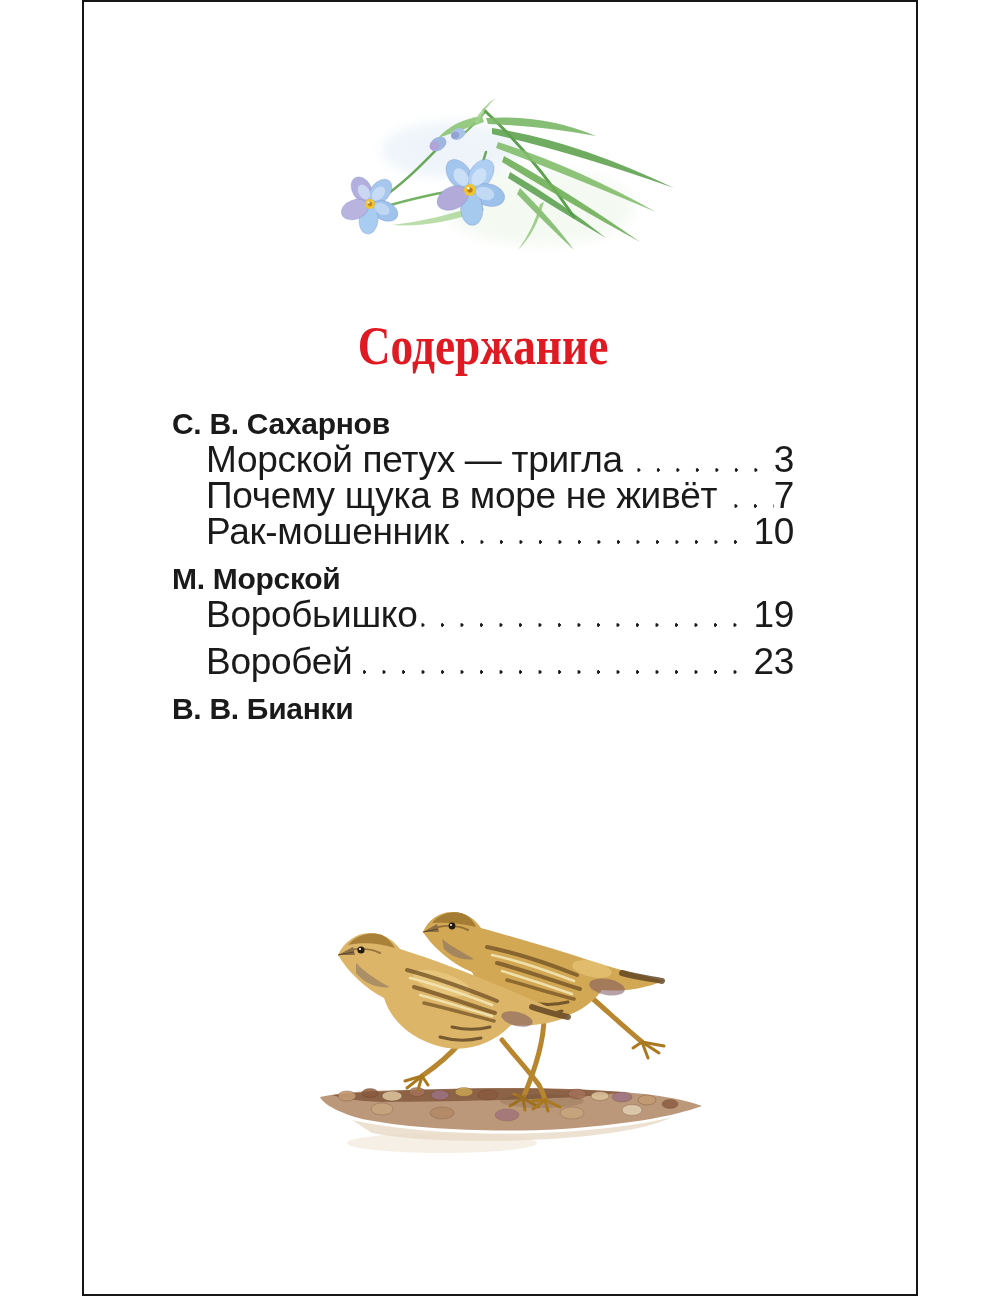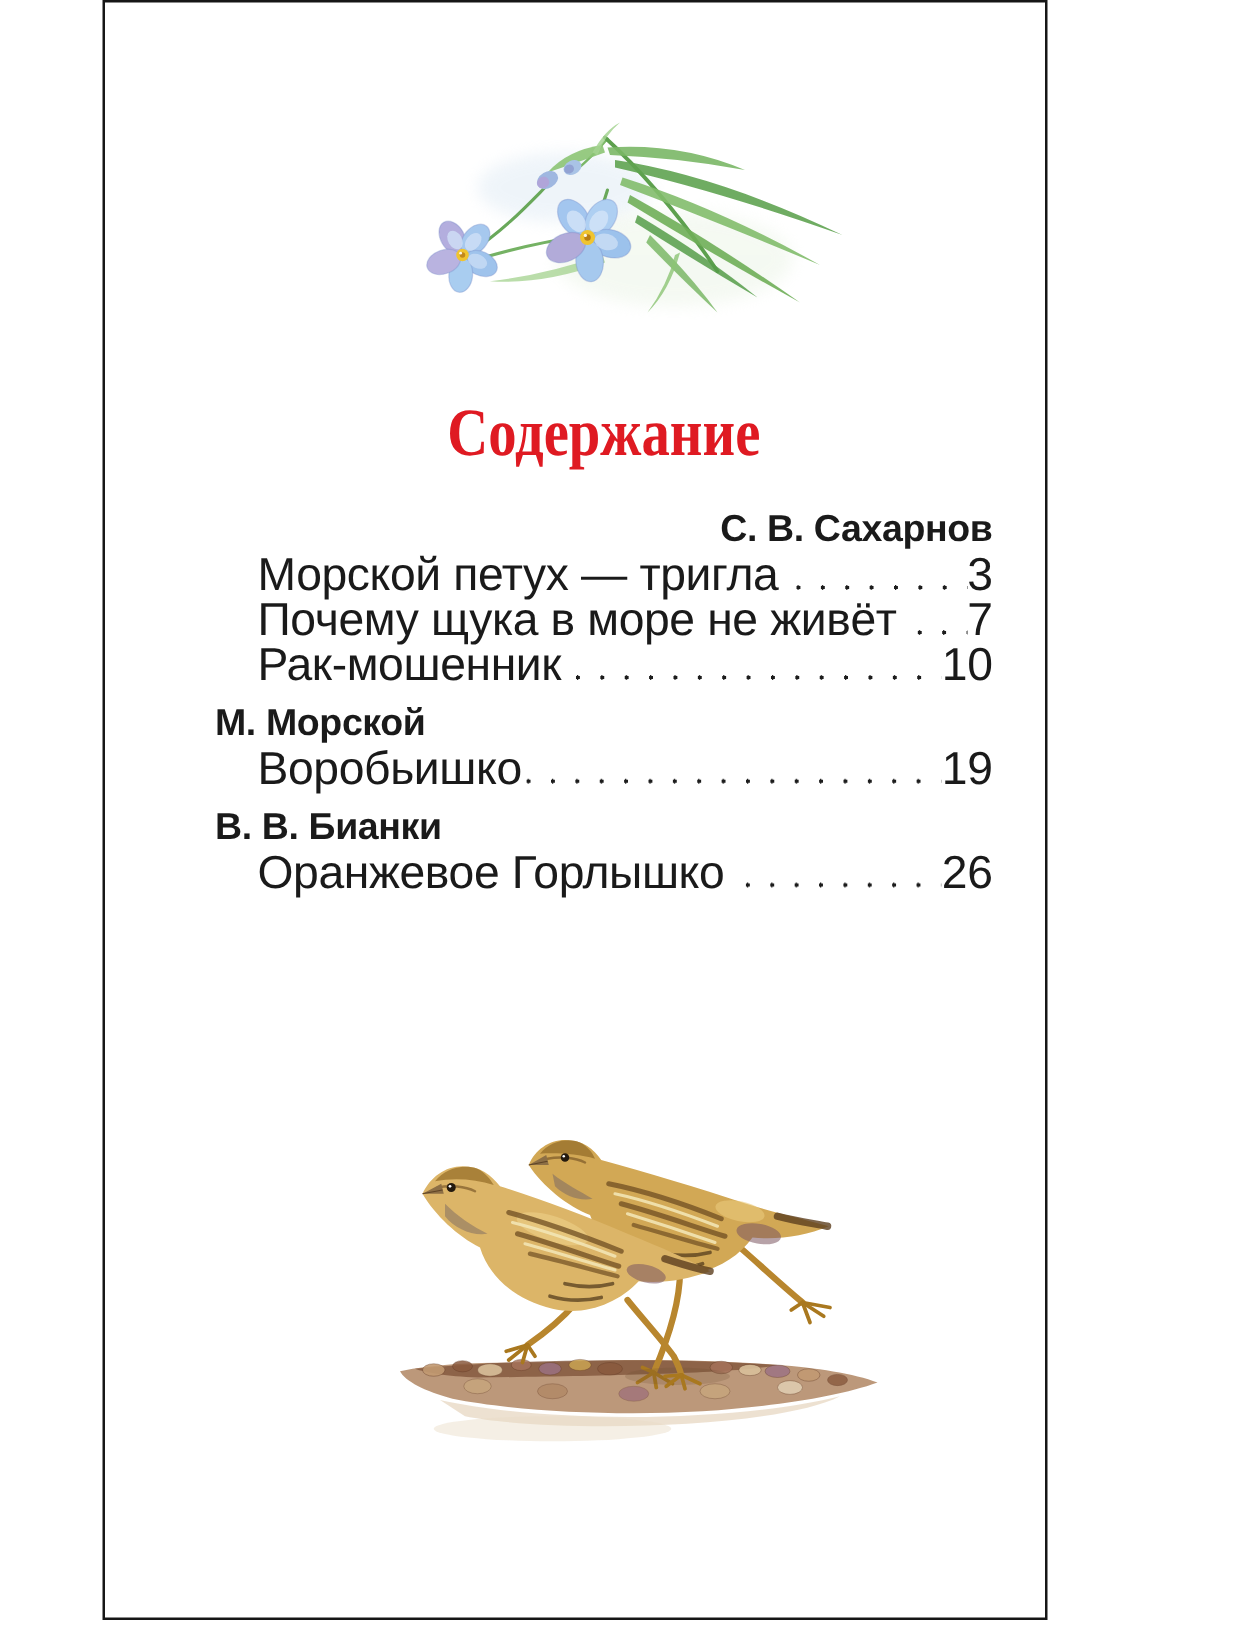--- a/index.html
+++ b/index.html
@@ -1,31 +1,31 @@
 <!DOCTYPE html>
 <html lang="ru"><head>
 <meta charset="utf-8">
 <style>
   html,body{margin:0;padding:0;background:#ffffff;}
   body{width:1000px;height:1300px;position:relative;overflow:hidden;
        font-family:"Liberation Sans","DejaVu Sans",sans-serif;color:#1a1a1a;}
   
-  .page{position:absolute;left:82px;top:0;width:756px;height:1296px;
+  .page{position:absolute;left:82px;top:0;width:836px;height:1296px;
         box-sizing:border-box;border:2px solid #161616;background:#ffffff;}
   
   .flax{position:absolute;left:250px;top:90px;width:360px;height:185px;}
   
   .title-wrap{position:absolute;left:88px;top:314px;width:622px;text-align:center;}
   .title{display:inline-block;font-family:"Liberation Serif","DejaVu Serif",serif;
          font-weight:bold;font-size:54px;line-height:60px;color:#df1a22;
          transform:scaleX(0.84);transform-origin:50% 50%;white-space:nowrap;}
   
   .toc{position:absolute;left:88px;top:404px;width:622px;}
   .toc-section{margin-top:11px;}
-  .toc-section:first-child{margin-top:0;text-align:right;}
+  .toc-section:first-child{margin-top:0;}
   .author{font-weight:bold;font-size:30px;line-height:36px;letter-spacing:-0.3px;}
   .entry{display:flex;align-items:stretch;font-size:37px;line-height:36px;
          letter-spacing:-0.3px;padding-left:34px;}
   .entry .t{white-space:nowrap;}
   .entry .dots{flex:1 1 auto;margin-left:3px;
        background-image:radial-gradient(circle 1.7px at 2.2px 2px,#1c1c1c 97%,rgba(0,0,0,0));
        background-size:19.5px 4px;background-repeat:repeat-x;
        background-position:right 1px bottom 6px;}
   .entry .p{white-space:nowrap;}
   
@@ -132,29 +132,29 @@
     <div class="toc-section">
       <div class="author">М. Морской</div>
       <div class="entry">
         <span class="t">Воробьишко</span>
         <span class="dots"></span>
         <span class="p">19</span>
       </div>
     </div>
 
     <div class="toc-section">
+      <div class="entry">
+        <span class="t">Воробей</span>
+        <span class="dots"></span>
+        <span class="p">23</span>
+      </div>
     </div>
 
     <div class="toc-section">
       <div class="author">В. В. Бианки</div>
-      <div class="entry">
-        <span class="t">Оранжевое Горлышко</span>
-        <span class="dots"></span>
-        <span class="p">26</span>
-      </div>
     </div>
 
   </div>
 
   <svg class="chicks" viewBox="0 0 430 275" role="img" aria-label="Watercolor of two running partridge chicks on a pebbly mound">
 
     <g>
       <path d="M28,202 C70,193 120,196 170,194 C220,192 280,193 330,197 C360,199 392,204 410,211
                C380,222 330,230 270,234 C200,238 120,234 70,224 C48,218 32,210 28,202 Z" fill="#b08663" opacity="0.85"></path>
       <path d="M40,200 C120,192 250,191 330,197 C300,204 180,206 90,207 C65,206 48,203 40,200 Z" fill="#7d5138" opacity="0.75"></path>

